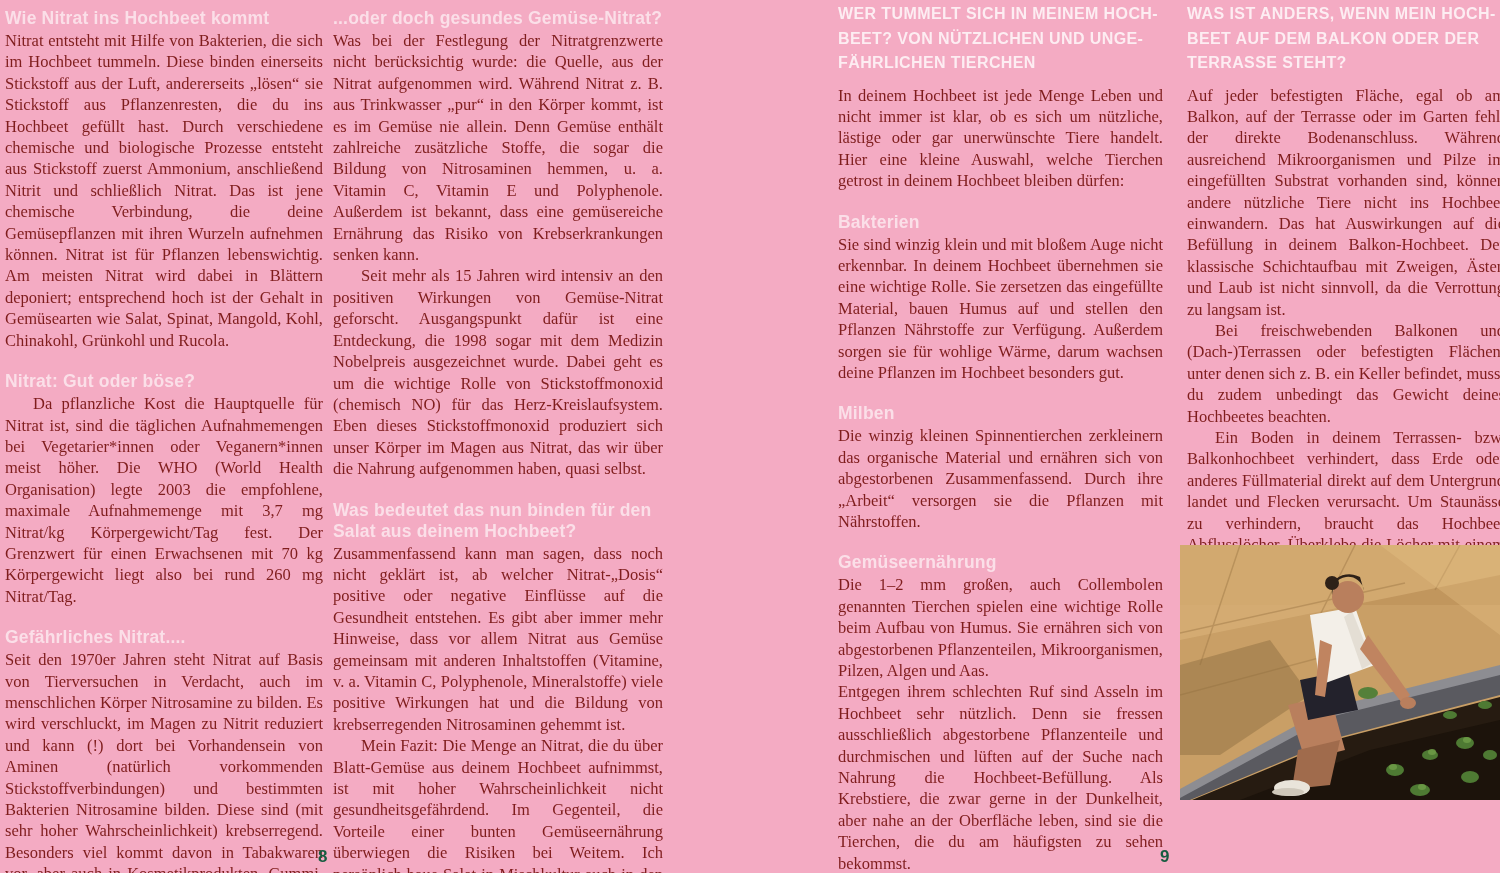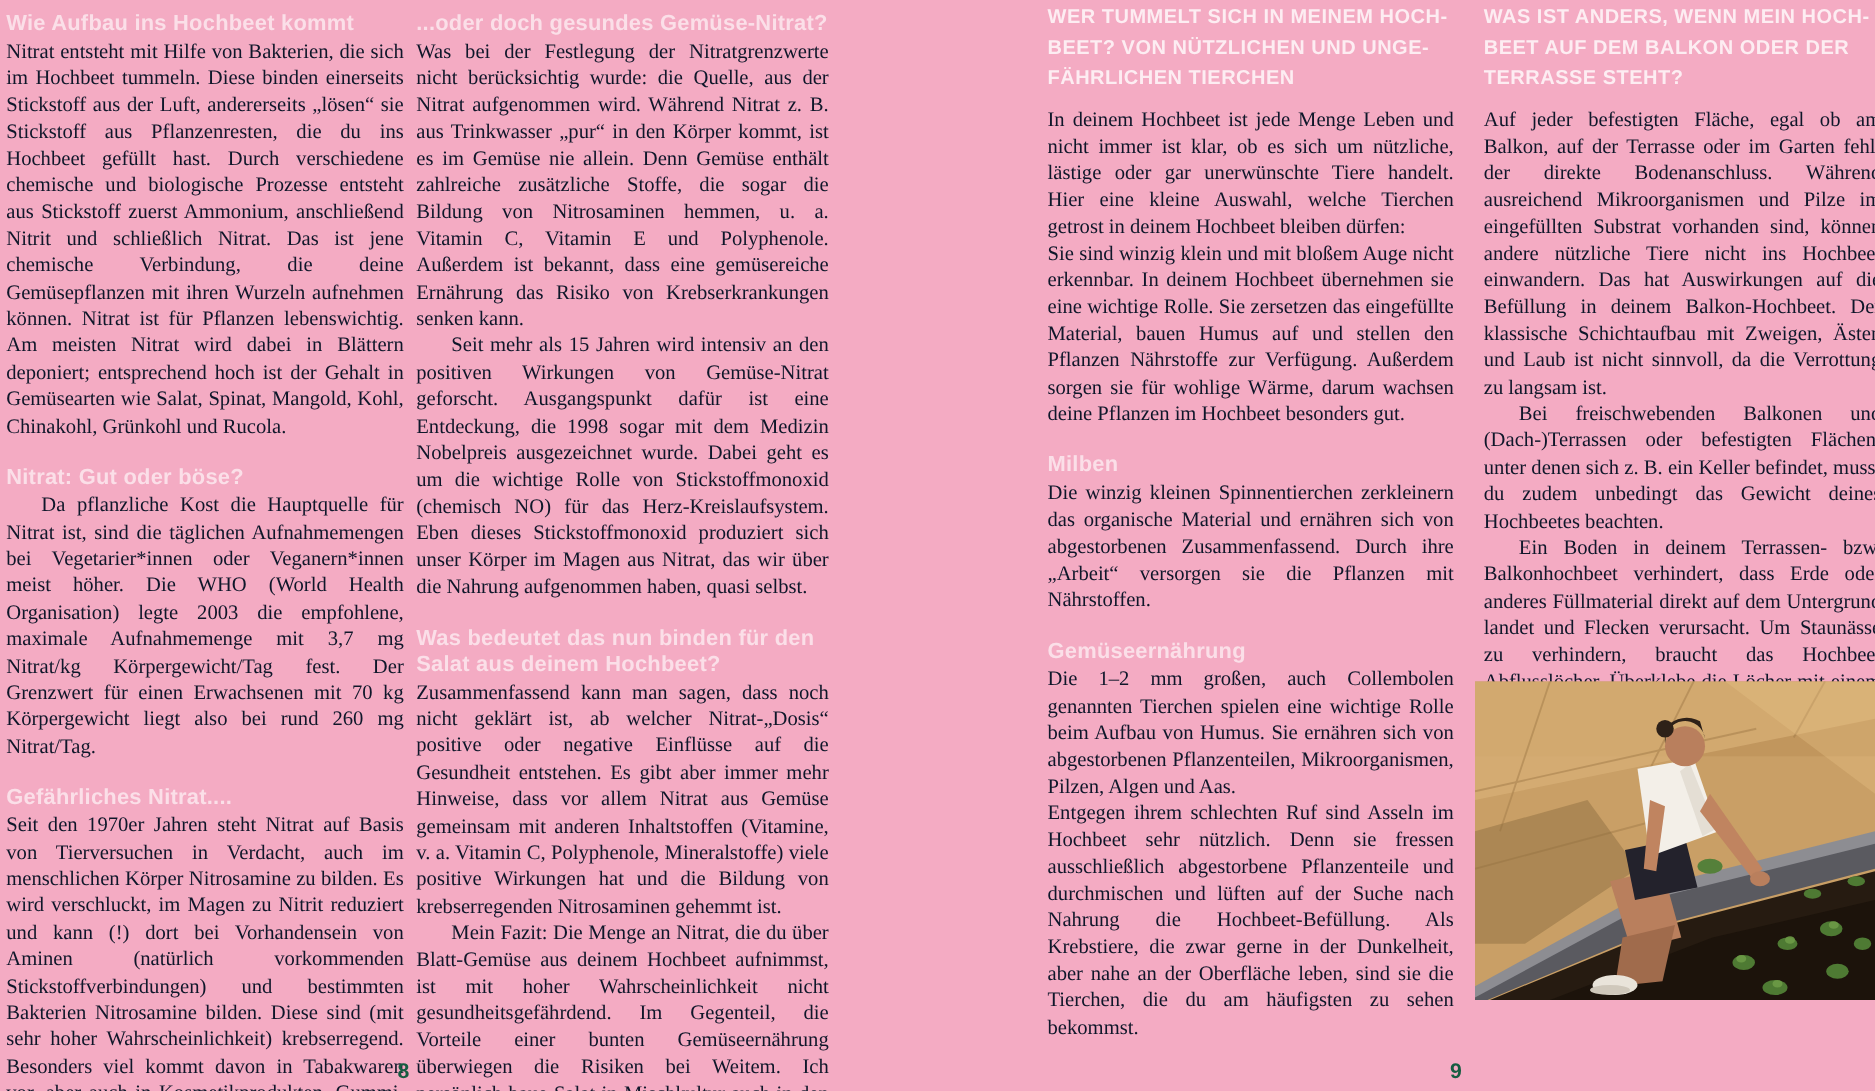--- a/index.html
+++ b/index.html
@@ -6,21 +6,21 @@
   body{
     width:1500px;height:873px;position:relative;overflow:hidden;
     background:#f4abc3;
     font-family:"Liberation Serif","DejaVu Serif",serif;
   }
   .spread{position:absolute;inset:0;}
   .col{position:absolute;}
   .body-text{
     margin:0;
     font-size:16.5px;line-height:21.4px;
-    color:#0f172a;
+    color:#7f1d1d;
     text-align:justify;
     hyphens:auto;
     -webkit-hyphens:auto;
   }
   .body-text.indent{text-indent:1.7em;}
   .subhead{
     margin:0 0 1px 0;
     font-family:"Liberation Sans","DejaVu Sans",sans-serif;
     font-weight:bold;
     font-size:17.5px;line-height:21px;
@@ -50,21 +50,21 @@
     margin:0;overflow:hidden;
   }
   .photo svg{display:block;}
 </style>
 </head>
 <body>
 
 <div class="spread">
 
   <section class="col" style="left:5px;top:8px;width:318px;">
-    <h3 class="subhead">Wie Aufbau ins Hochbeet kommt</h3>
+    <h3 class="subhead">Wie Nitrat ins Hochbeet kommt</h3>
     <p class="body-text">Nitrat entsteht mit Hilfe von Bakterien, die sich im Hochbeet tummeln. Diese binden einerseits Stickstoff aus der Luft, andererseits „lösen“ sie Stickstoff aus Pflanzenresten, die du ins Hochbeet gefüllt hast. Durch verschiedene chemische und biologische Prozesse entsteht aus Stickstoff zuerst Ammonium, anschließend Nitrit und schließlich Nitrat. Das ist jene chemische Verbindung, die deine Gemüsepflanzen mit ihren Wurzeln aufnehmen können. Nitrat ist für Pflanzen lebenswichtig. Am meisten Nitrat wird dabei in Blättern deponiert; entsprechend hoch ist der Gehalt in Gemüsearten wie Salat, Spinat, Mangold, Kohl, Chinakohl, Grünkohl und Rucola.</p>
     <h3 class="subhead spaced">Nitrat: Gut oder böse?</h3>
     <p class="body-text indent">Da pflanzliche Kost die Hauptquelle für Nitrat ist, sind die täglichen Aufnahmemengen bei Vegetarier*innen oder Veganern*innen meist höher. Die WHO (World Health Organisation) legte 2003 die empfohlene, maximale Aufnahmemenge mit 3,7 mg Nitrat/kg Körpergewicht/Tag fest. Der Grenzwert für einen Erwachsenen mit 70 kg Körpergewicht liegt also bei rund 260 mg Nitrat/Tag.</p>
     <h3 class="subhead spaced">Gefährliches Nitrat....</h3>
     <p class="body-text">Seit den 1970er Jahren steht Nitrat auf Basis von Tierversuchen in Verdacht, auch im menschlichen Körper Nitrosamine zu bilden. Es wird verschluckt, im Magen zu Nitrit reduziert und kann (!) dort bei Vorhandensein von Aminen (natürlich vorkommenden Stickstoffverbindungen) und bestimmten Bakterien Nitrosamine bilden. Diese sind (mit sehr hoher Wahrscheinlichkeit) krebserregend. Besonders viel kommt davon in Tabakwaren vor, aber auch in Kosmetikprodukten, Gummi, stark erhitzten Fleischwaren (Wurst, Speck) o. Ä. kannst du auf Nitrosamine treffen.</p>
   </section>
 
   <section class="col" style="left:333px;top:8px;width:330px;">
     <h3 class="subhead">...oder doch gesundes Gemüse-Nitrat?</h3>
     <p class="body-text">Was bei der Festlegung der Nitratgrenzwerte nicht berücksichtig wurde: die Quelle, aus der Nitrat aufgenommen wird. Während Nitrat z. B. aus Trinkwasser „pur“ in den Körper kommt, ist es im Gemüse nie allein. Denn Gemüse enthält zahlreiche zusätzliche Stoffe, die sogar die Bildung von Nitrosaminen hemmen, u. a. Vitamin C, Vitamin E und Polyphenole. Außerdem ist bekannt, dass eine gemüsereiche Ernährung das Risiko von Krebserkrankungen senken kann.</p>
@@ -72,20 +72,21 @@
     <h3 class="subhead spaced">Was bedeutet das nun binden für den Salat aus deinem Hochbeet?</h3>
     <p class="body-text">Zusammenfassend kann man sagen, dass noch nicht geklärt ist, ab welcher Nitrat-„Dosis“ positive oder negative Einflüsse auf die Gesundheit entstehen. Es gibt aber immer mehr Hinweise, dass vor allem Nitrat aus Gemüse gemeinsam mit anderen Inhaltstoffen (Vitamine, v. a. Vitamin C, Polyphenole, Mineralstoffe) viele positive Wirkungen hat und die Bildung von krebserregenden Nitrosaminen gehemmt ist.</p>
     <p class="body-text indent">Mein Fazit: Die Menge an Nitrat, die du über Blatt-Gemüse aus deinem Hochbeet aufnimmst, ist mit hoher Wahrscheinlichkeit nicht gesundheitsgefährdend. Im Gegenteil, die Vorteile einer bunten Gemüseernährung überwiegen die Risiken bei Weitem. Ich persönlich baue Salat in Mischkultur auch in den ersten Hochbeet-Jahren an.</p>
   </section>
 
   <section class="col" style="left:838px;top:2px;width:325px;">
     <h2 class="bighead">WER TUMMELT SICH IN MEINEM HOCH-
 BEET? VON NÜTZLICHEN UND UNGE-
 FÄHRLICHEN TIERCHEN</h2>
     <p class="body-text after-bighead">In deinem Hochbeet ist jede Menge Leben und nicht immer ist klar, ob es sich um nützliche, lästige oder gar unerwünschte Tiere handelt. Hier eine kleine Auswahl, welche Tierchen getrost in deinem Hochbeet bleiben dürfen:</p>
+    <h3 class="subhead spaced">Bakterien</h3>
     <p class="body-text">Sie sind winzig klein und mit bloßem Auge nicht erkennbar. In deinem Hochbeet übernehmen sie eine wichtige Rolle. Sie zersetzen das eingefüllte Material, bauen Humus auf und stellen den Pflanzen Nährstoffe zur Verfügung. Außerdem sorgen sie für wohlige Wärme, darum wachsen deine Pflanzen im Hochbeet besonders gut.</p>
     <h3 class="subhead spaced">Milben</h3>
     <p class="body-text">Die winzig kleinen Spinnentierchen zerkleinern das organische Material und ernähren sich von abgestorbenen Zusammenfassend. Durch ihre „Arbeit“ versorgen sie die Pflanzen mit Nährstoffen.</p>
     <h3 class="subhead spaced">Gemüseernährung</h3>
     <p class="body-text">Die 1–2 mm großen, auch Collembolen genannten Tierchen spielen eine wichtige Rolle beim Aufbau von Humus. Sie ernähren sich von abgestorbenen Pflanzenteilen, Mikroorganismen, Pilzen, Algen und Aas.</p>
     <p class="body-text">Entgegen ihrem schlechten Ruf sind Asseln im Hochbeet sehr nützlich. Denn sie fressen ausschließlich abgestorbene Pflanzenteile und durchmischen und lüften auf der Suche nach Nahrung die Hochbeet-Befüllung. Als Krebstiere, die zwar gerne in der Dunkelheit, aber nahe an der Oberfläche leben, sind sie die Tierchen, die du am häufigsten zu sehen bekommst.</p>
 
   </section>
 
   <section class="col" style="left:1187px;top:2px;width:318px;">

